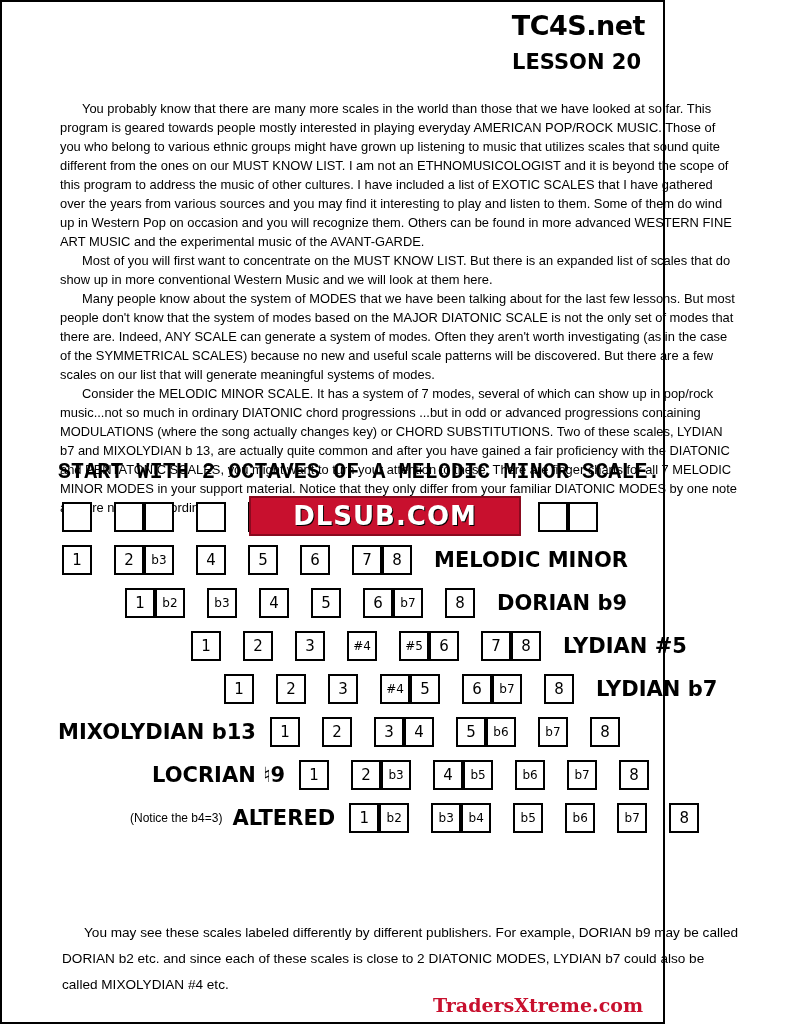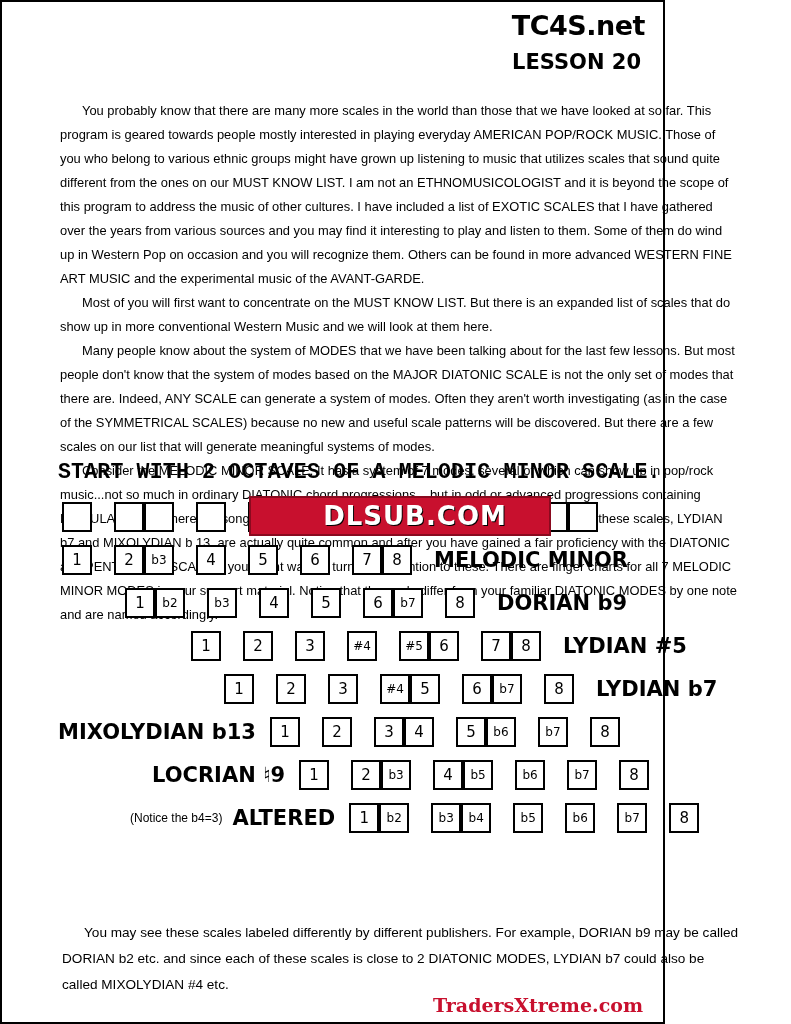--- a/index.html
+++ b/index.html
@@ -50,21 +50,21 @@
     font-size: 30px;
     letter-spacing: 1px;
   }
   .body-copy {
     position: absolute;
     left: 58px;
     top: 97px;
     width: 678px;
     font-family: "Liberation Sans", sans-serif;
     font-size: 12.9px;
-    line-height: 24px;
+    line-height: 19px;
     text-align: left;
   }
   .body-copy p {
     margin: 0 0 0 0;
     text-indent: 22px;
   }
   .section-head {
     position: absolute;
     left: 56px;
     top: 458px;
@@ -136,21 +136,20 @@
     display: flex;
     align-items: center;
     justify-content: center;
     color: #ffffff;
     font-family: "DejaVu Sans", sans-serif;
     font-weight: bold;
     font-size: 26px;
     letter-spacing: 1px;
     text-shadow: 1px 1px 0 #000;
     z-index: 5;
-    padding-left: 30px;
   }
   .footer-copy {
     position: absolute;
     left: 60px;
     top: 918px;
     width: 680px;
     font-family: "Liberation Sans", sans-serif;
     font-size: 13.6px;
     line-height: 26px;
   }

